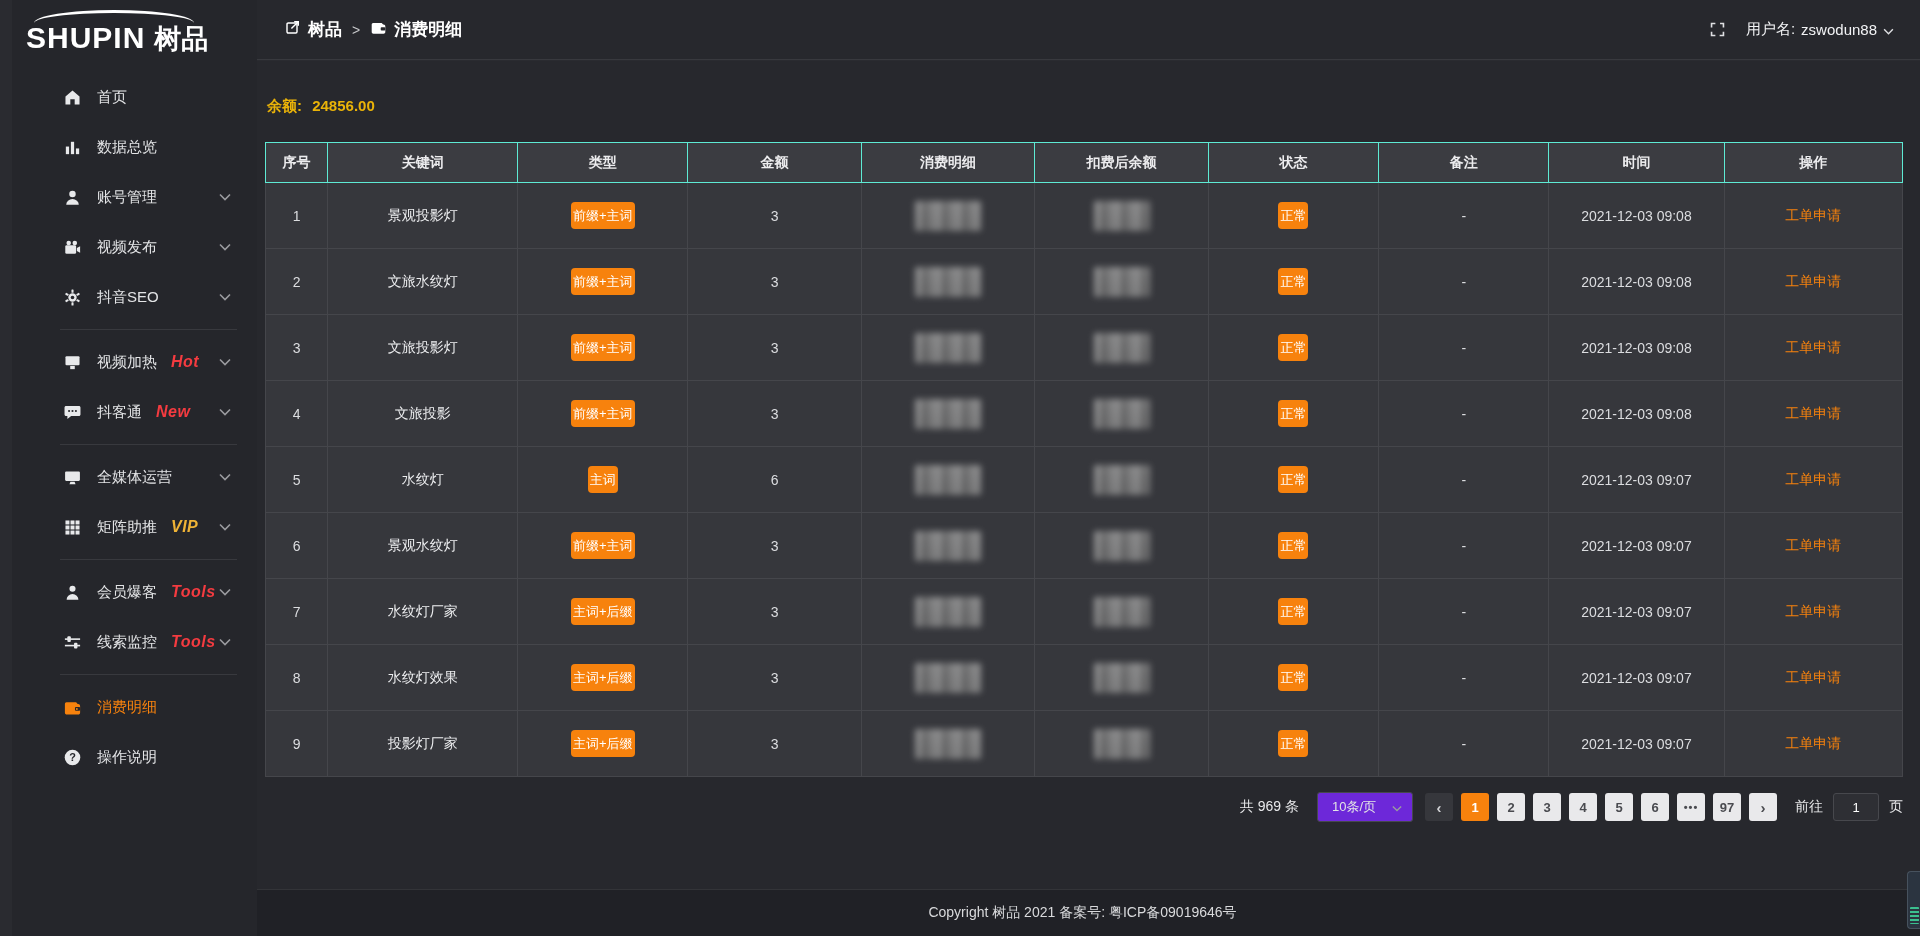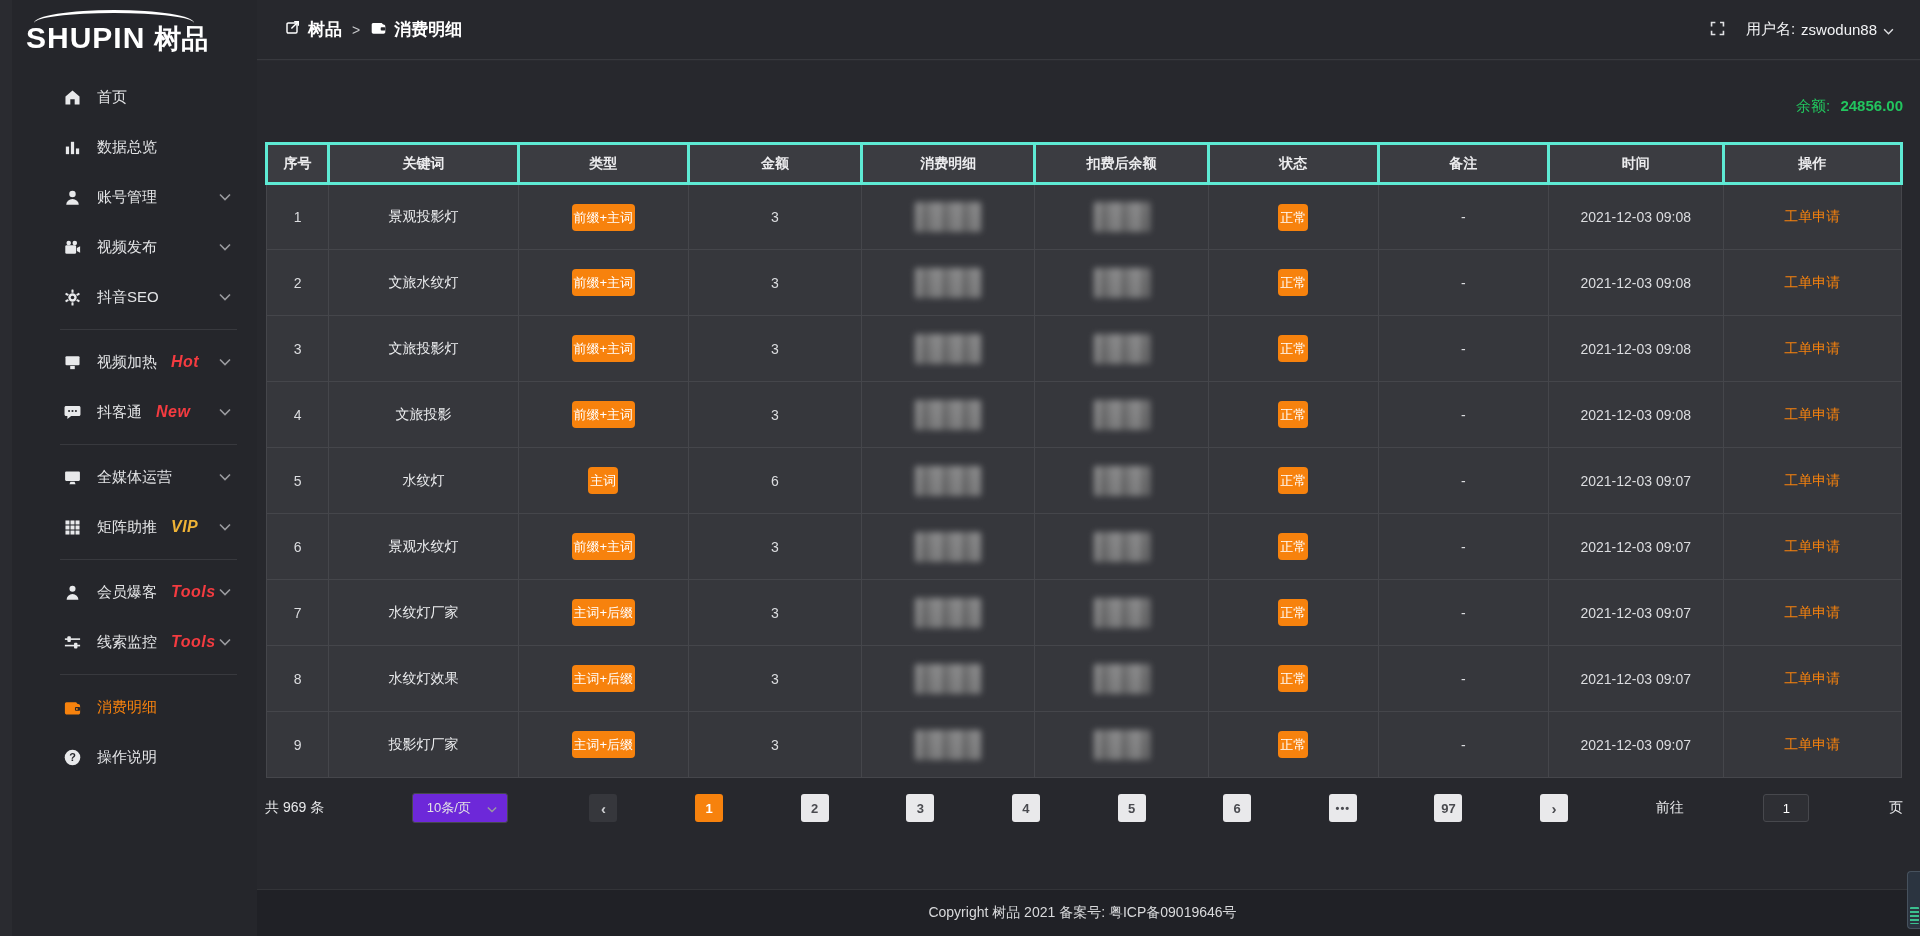--- a/index.html
+++ b/index.html
@@ -27,39 +27,39 @@
   .tag-gold { color:#efb336; }
   .mi-chev { margin-left:auto; }
   .menu-divider { height:1px; background:#38393e; margin:7px 20px; }
   
   .topbar { position:absolute; left:245px; top:0; right:0; height:60px; background:#27282d;
             border-bottom:1px solid #38393e; display:flex; align-items:center; justify-content:space-between;
             padding:0 26px 0 40px; z-index:2; }
   .crumbs { display:flex; align-items:center; gap:10px; font-size:17px; font-weight:700; color:#fff; }
   .crumb { display:flex; align-items:center; gap:7px; cursor:pointer; }
   .crumb-sep { color:#c7c8cb; font-size:14px; font-weight:400; }
-  .top-right { display:flex; align-items:flex-start; gap:20px; font-size:15px; color:#f2f3f5; }
+  .top-right { display:flex; align-items:center; gap:20px; font-size:15px; color:#f2f3f5; }
   .fs-btn, .user-box { display:flex; align-items:center; gap:6px; cursor:pointer; }
   
   .main { position:absolute; left:245px; top:61px; right:0; bottom:47px; background:#27282d; padding:36px 17px 0 20px; }
-  .balance { font-size:15px; font-weight:400; color:#22c55e; margin-left:2px;text-align:right; }
+  .balance { font-size:15px; font-weight:700; color:#eab308; margin-left:2px; }
   .balance b { margin-left:6px; }
   
   table { width:100%; border-collapse:collapse; margin-top:26px; table-layout:fixed; }
-  th { background:#3b3c41; color:#ececee; font-size:14px; font-weight:700; height:40px; border:3px solid #5eead4; }
+  th { background:#3b3c41; color:#ececee; font-size:14px; font-weight:700; height:40px; border:1px solid #5eead4; }
   td { background:#36373c; color:#dcdde0; font-size:14px; height:66px; text-align:center; border:1px solid #45464b; }
   td.kw { color:#ecedef; }
   .badge { display:inline-block; background:#f7820d; color:#fff; font-size:13px; line-height:1; padding:7px 2px; border-radius:4px; }
   .action-link { color:#f7820d; cursor:pointer; text-decoration:none; font-size:14px; }
   .blur-box { width:66px; height:30px; margin:0 auto; border-radius:2px; filter:blur(3px);
               background:repeating-linear-gradient(90deg,#9a9a9a 0 7px,#6f6f6f 7px 13px,#8c8c8c 13px 20px),
                          linear-gradient(180deg,#8a8a8a,#777); background-blend-mode:overlay; opacity:.8; }
   .blur-box.sm { width:56px; }
   
-  .pagination { display:flex; align-items:center; justify-content:space-between; gap:8px; margin-top:15px; font-size:14px; color:#e8e9eb; }
+  .pagination { display:flex; align-items:center; justify-content:flex-end; gap:8px; margin-top:15px; font-size:14px; color:#e8e9eb; }
   .pg { min-width:28px; height:28px; padding:0 6px; border:none; border-radius:3px; background:#e9e9eb; color:#4a4b50;
         font-size:13px; font-weight:700; display:flex; align-items:center; justify-content:center; cursor:pointer;
         font-family:inherit; }
   .pg.active { background:#f7820d; color:#fff; }
   .pg.prev { background:#36373c; color:#cfd0d3; font-size:15px; }
   .pg.next { font-size:15px; }
   .pg.dots { letter-spacing:1px; font-size:11px; }
   .pager-size { height:30px; background:#6d28d9; border:1px solid #47484d; border-radius:3px; color:#e2e3e5;
                 font-size:13px; display:flex; align-items:center; gap:16px; padding:0 10px 0 14px; cursor:pointer; margin:0 4px; }
   .goto-input { width:46px; height:28px; background:#2e2f34; border:1px solid #47484d; border-radius:3px;

